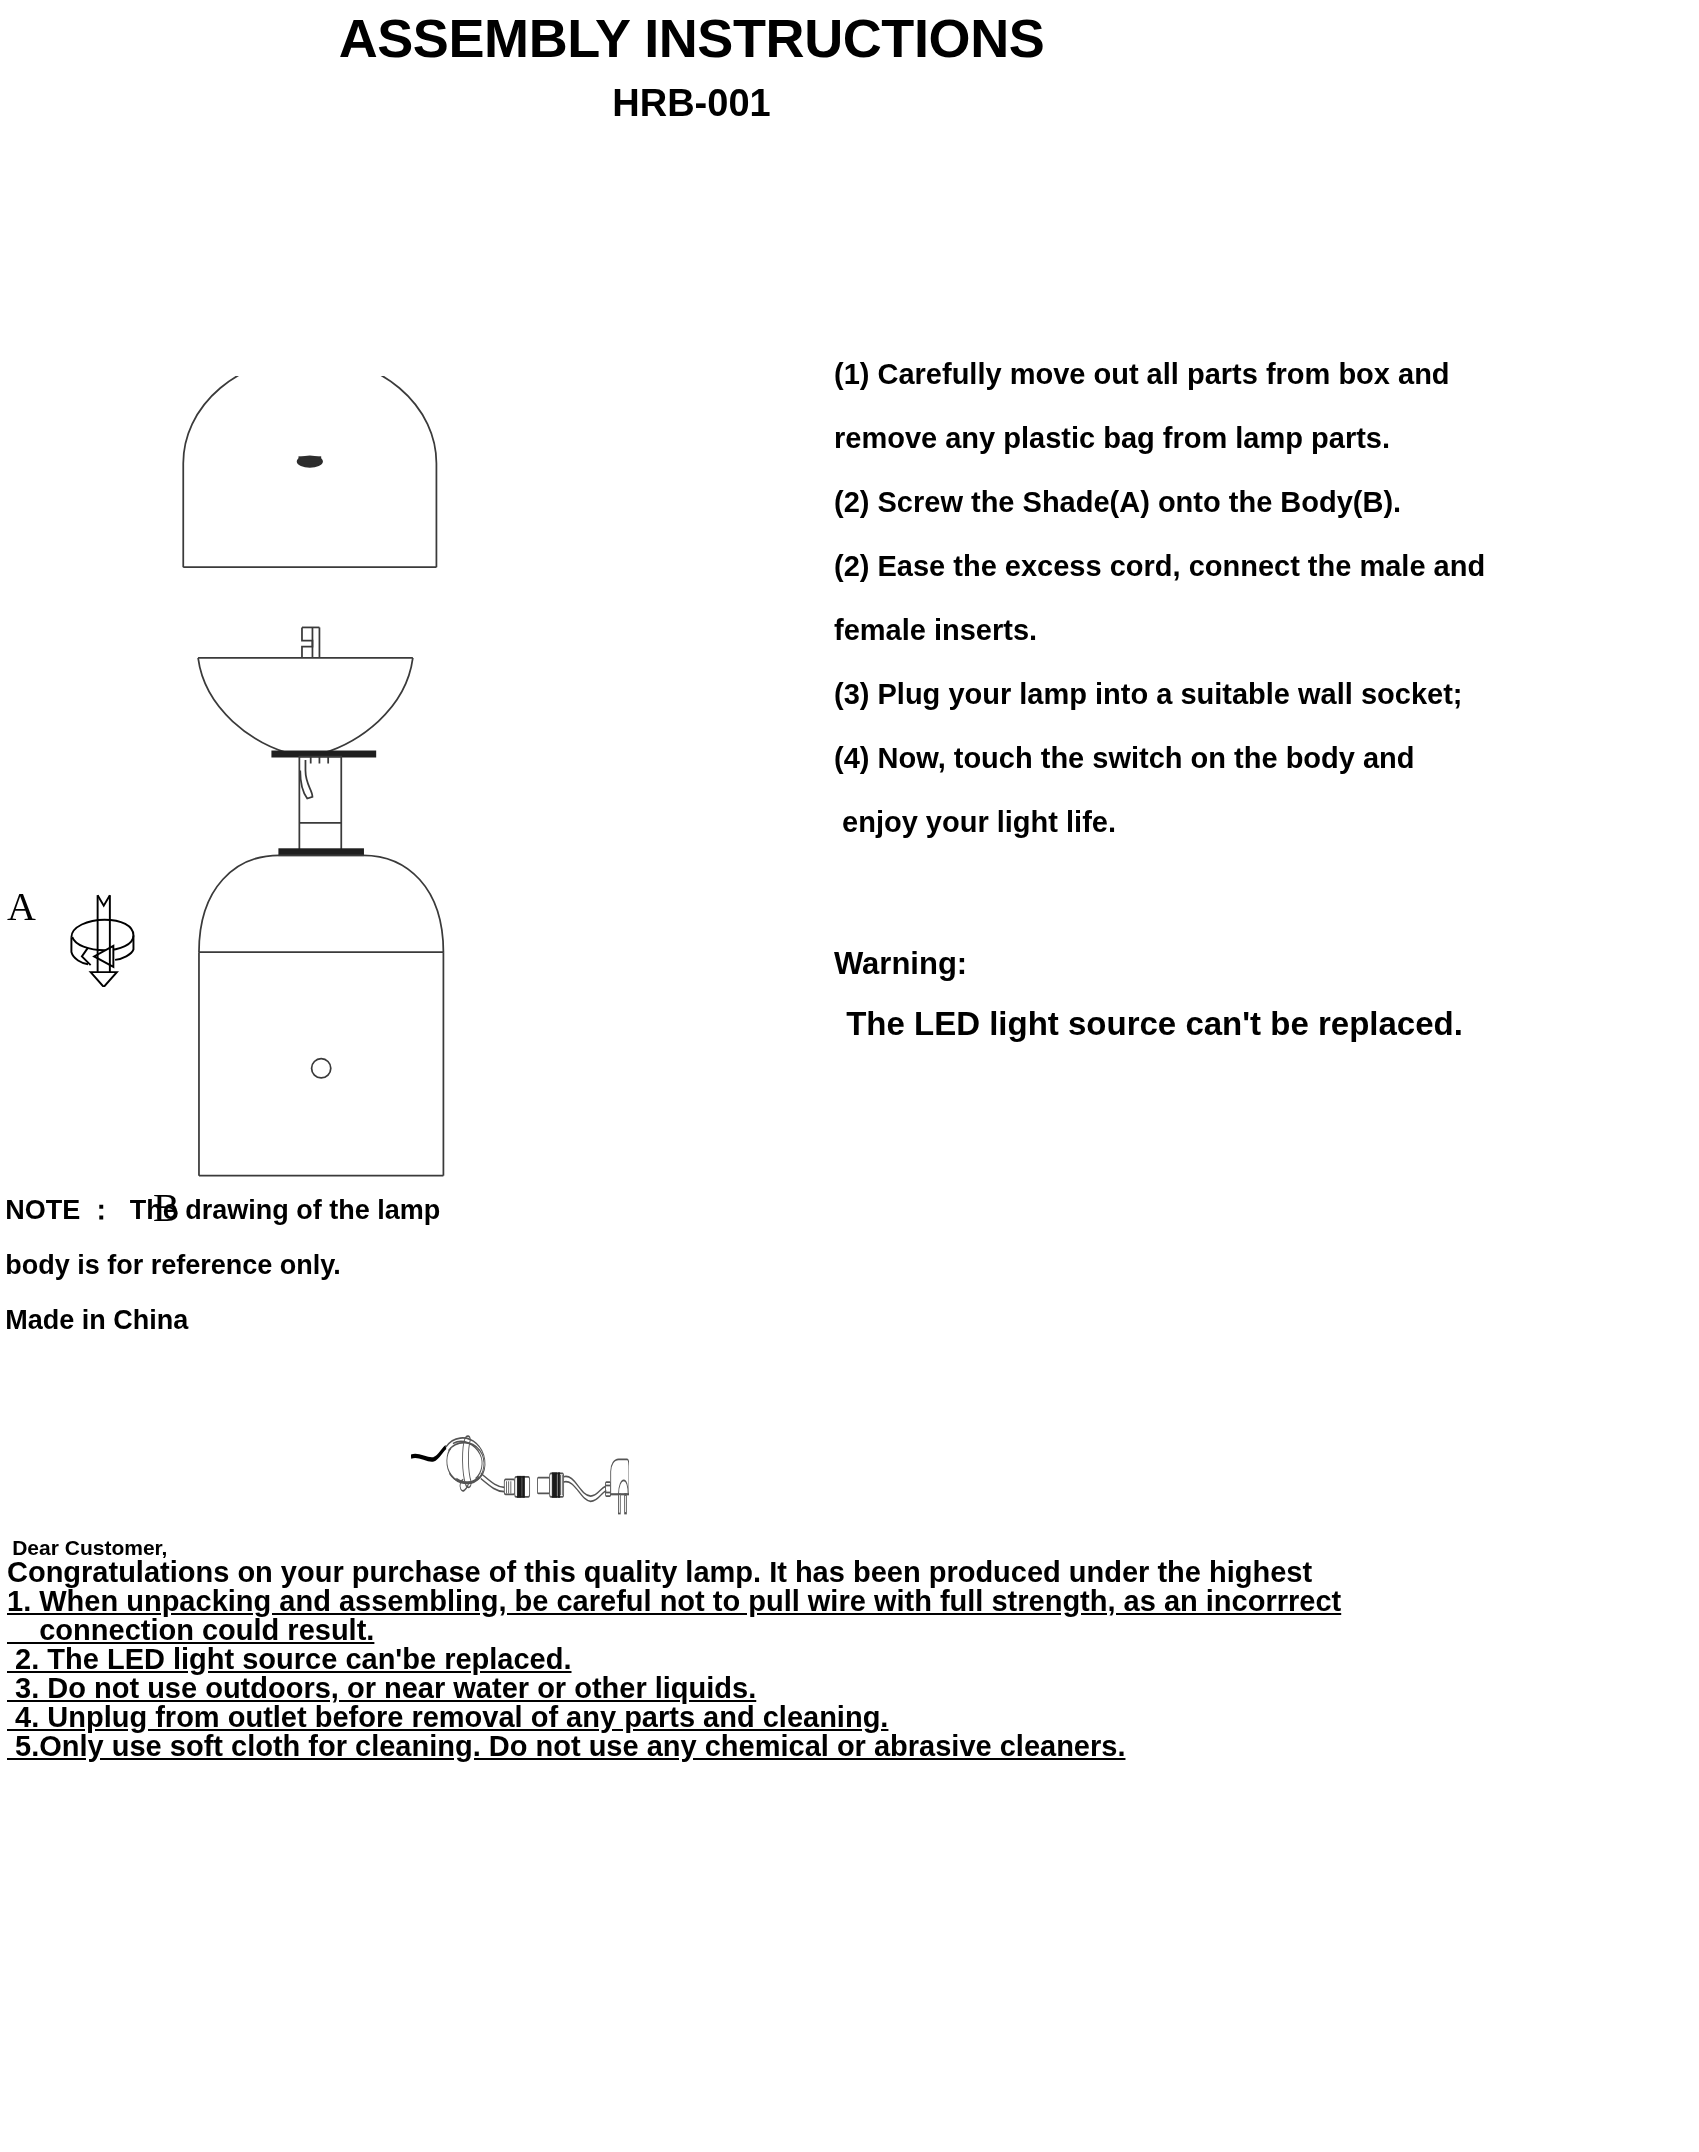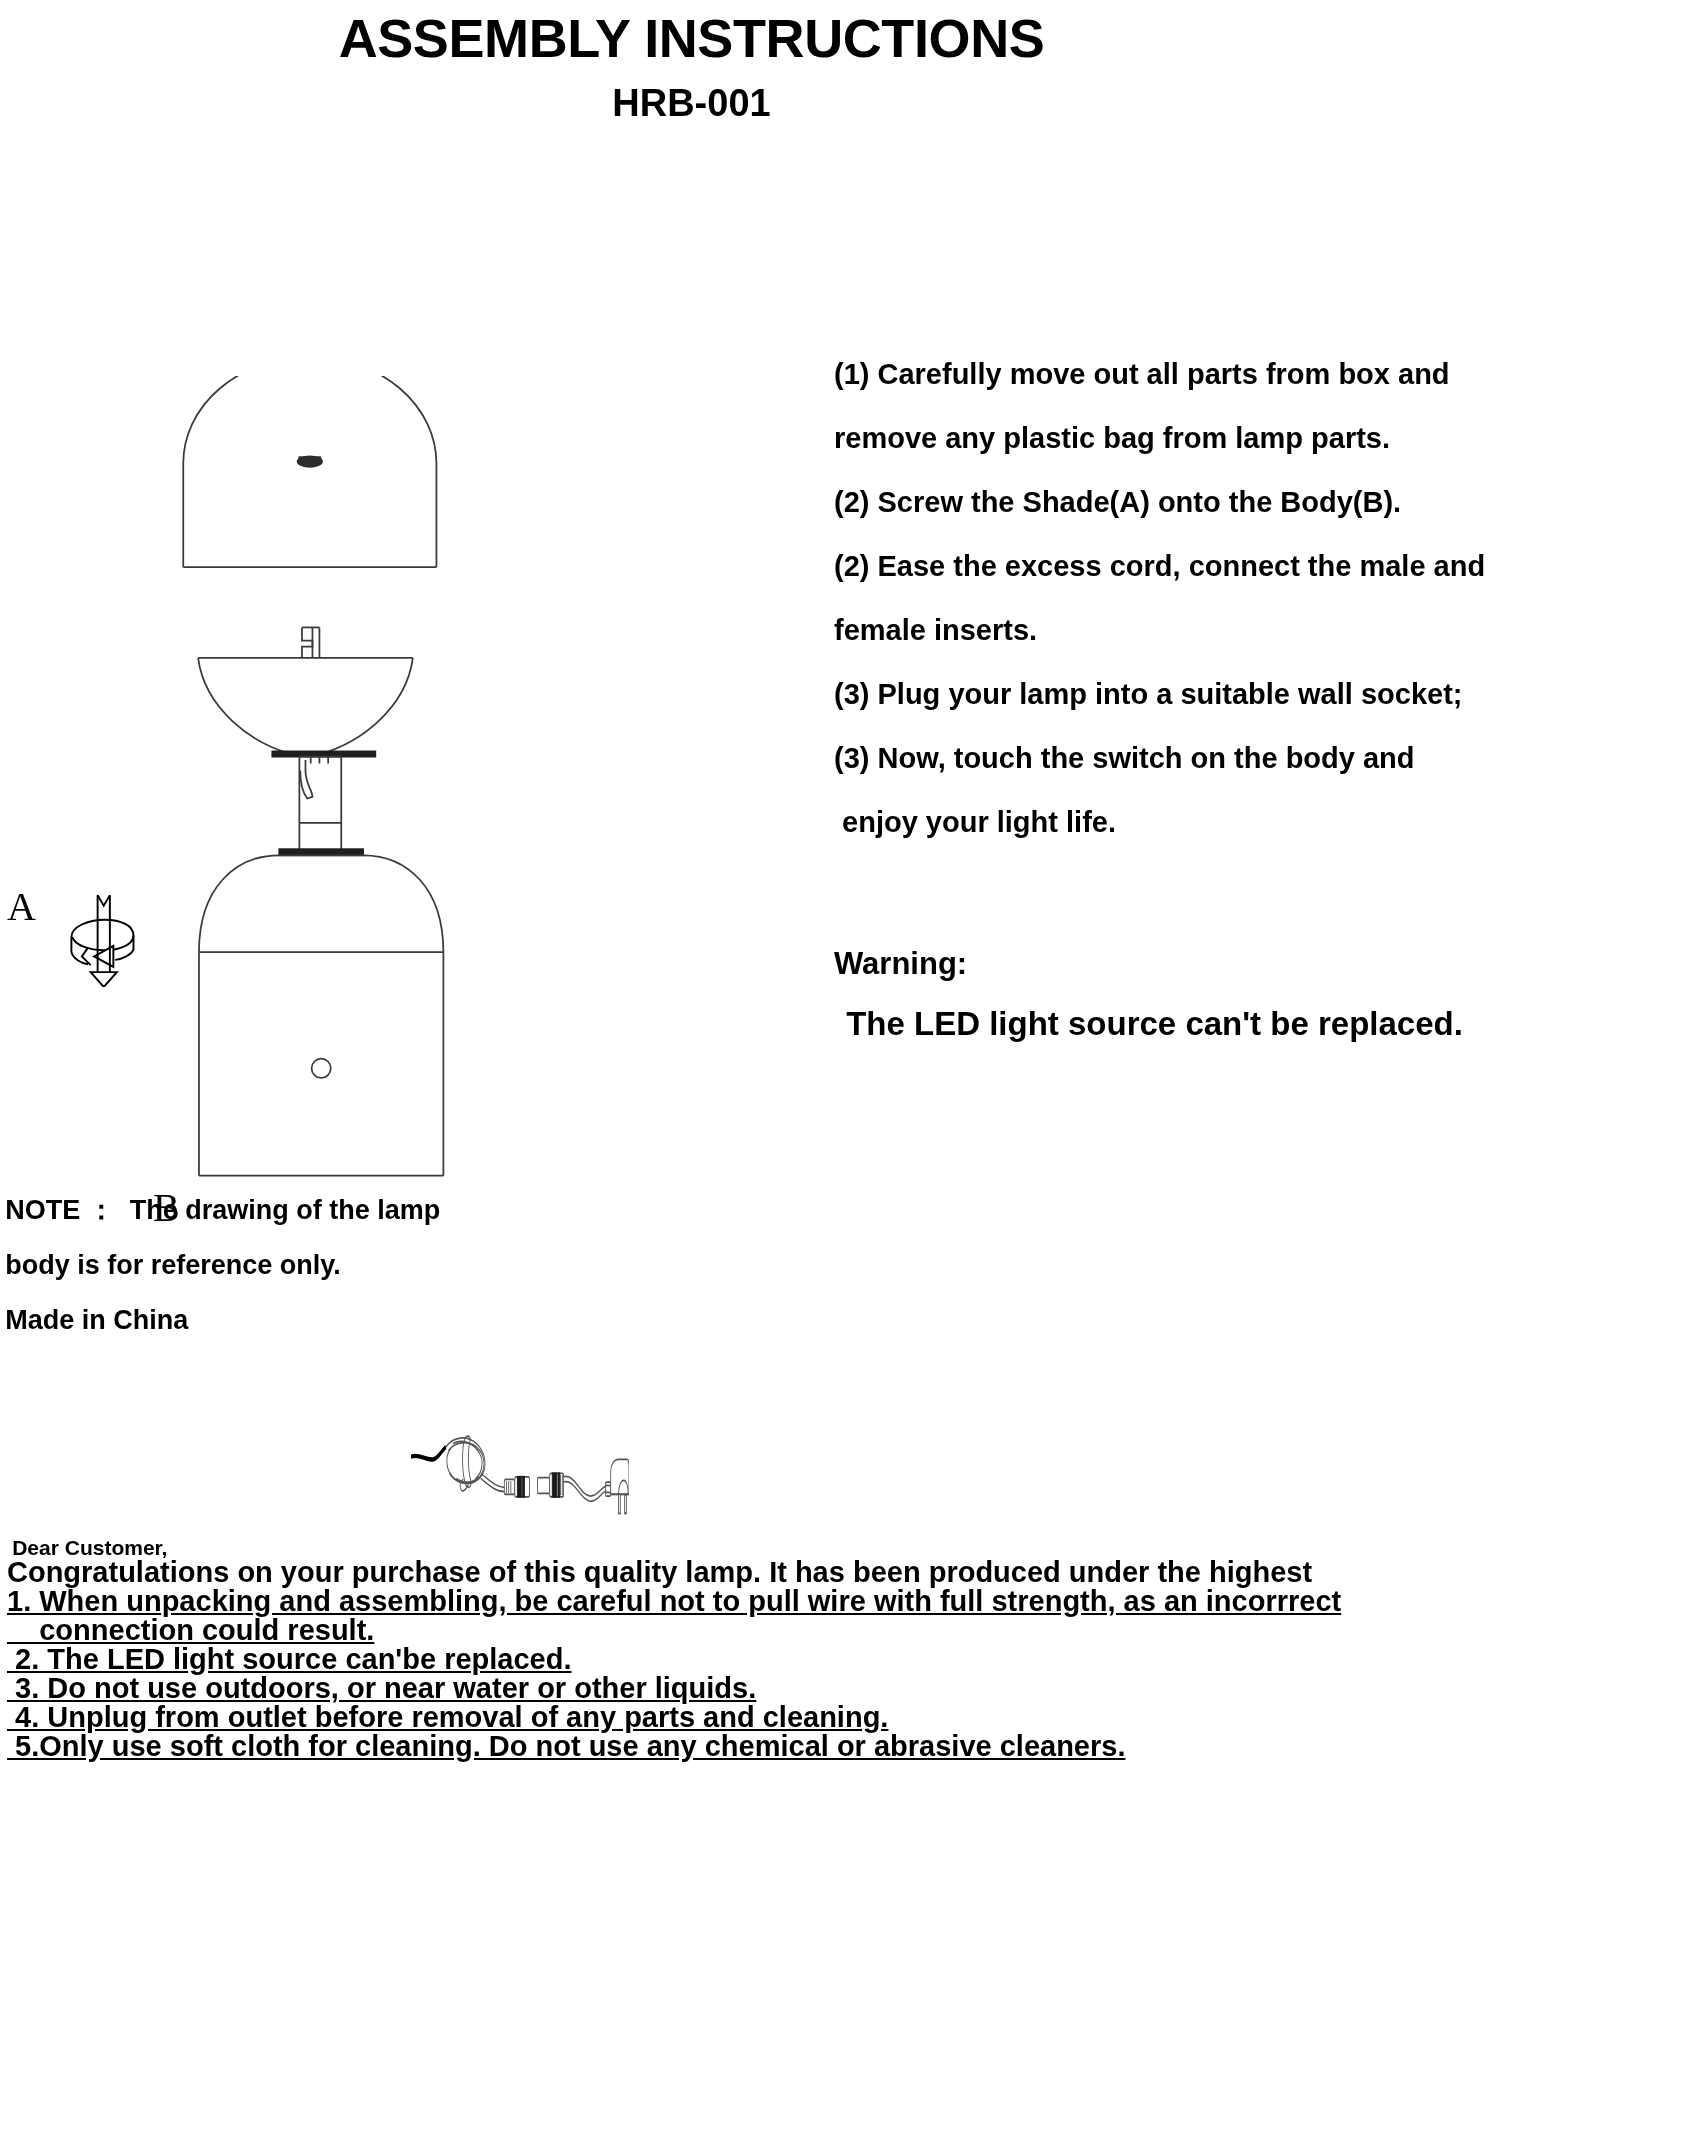--- a/index.html
+++ b/index.html
@@ -287,21 +287,21 @@
   </div>
 </div>
 
 <div id="instructions">
   <div class="step">(1) Carefully move out all parts from box and</div>
   <div class="step">remove any plastic bag from lamp parts.</div>
   <div class="step">(2) Screw the Shade(A) onto the Body(B).</div>
   <div class="step">(2) Ease the excess cord, connect the male and</div>
   <div class="step">female inserts.</div>
   <div class="step">(3) Plug your lamp into a suitable wall socket;</div>
-  <div class="step">(3) Now, touch the switch on the body and</div>
+  <div class="step">(4) Now, touch the switch on the body and</div>
   <div class="step"> enjoy your light life.</div>
 </div>
 
 <div id="warning-block">
   <div id="warning-title">Warning:</div>
   <div id="warning-text">The LED light source can't be replaced.</div>
 </div>
 
 <div id="note-block">
   <div class="note-line">NOTE ：  The drawing of the lamp</div>

